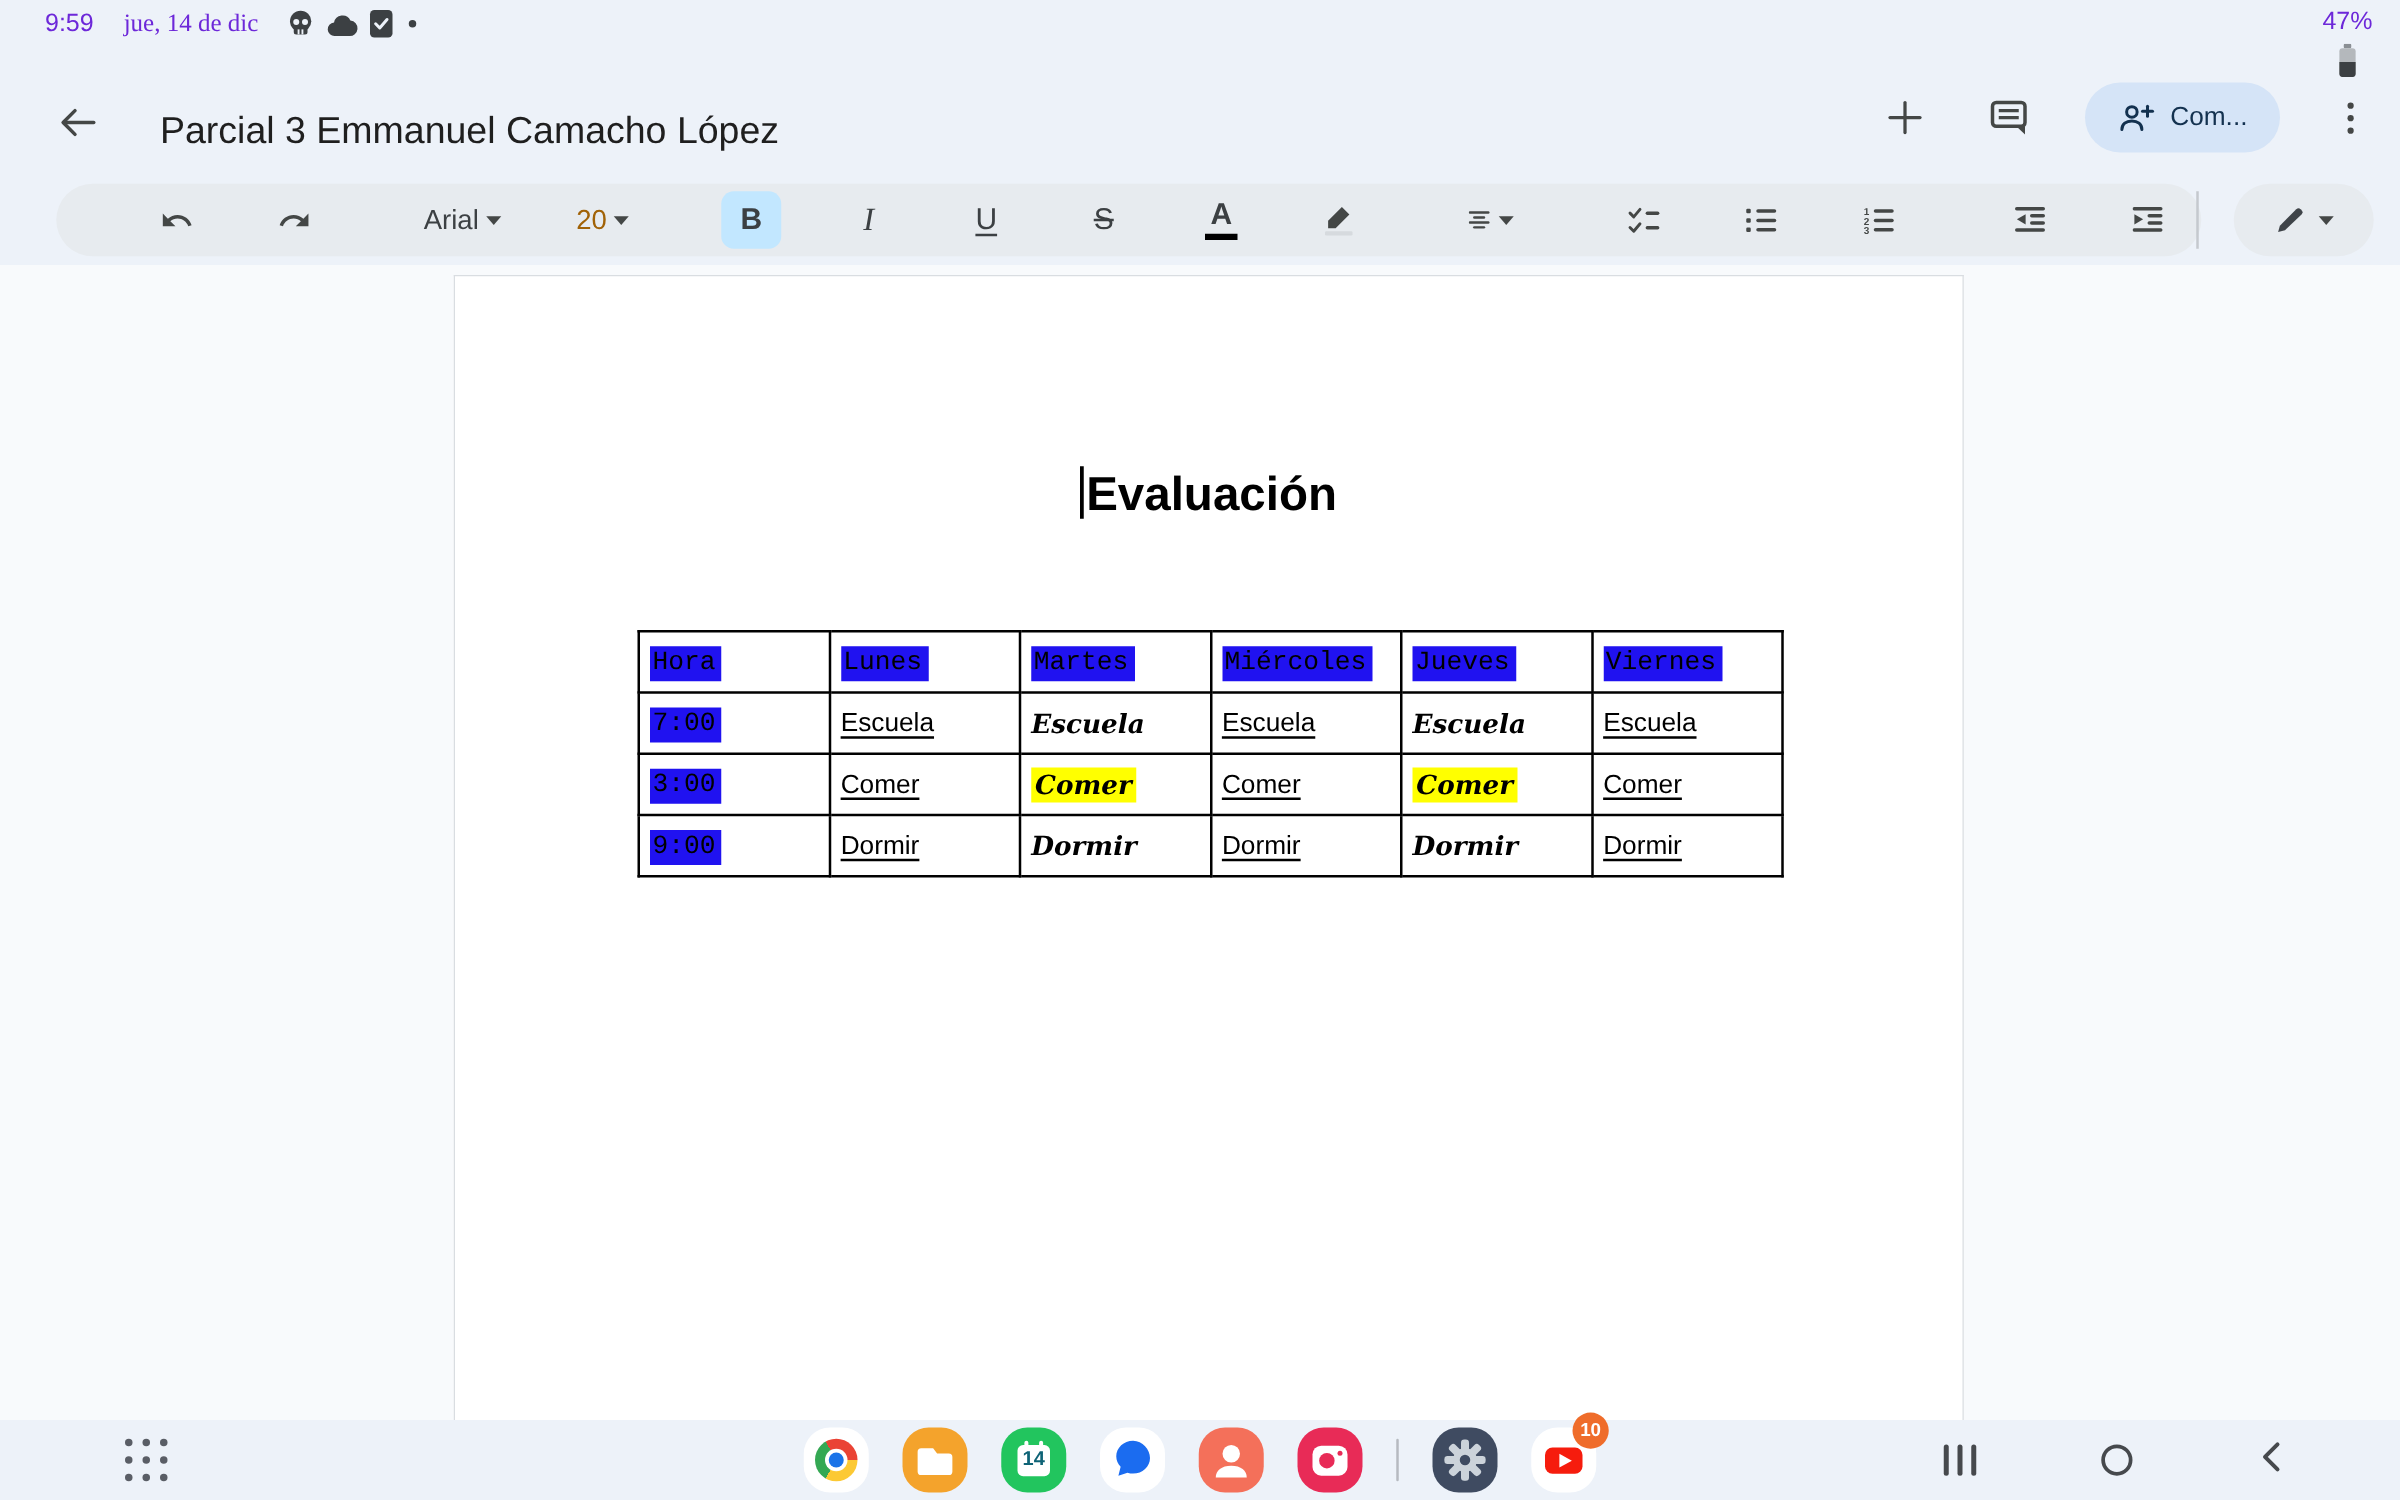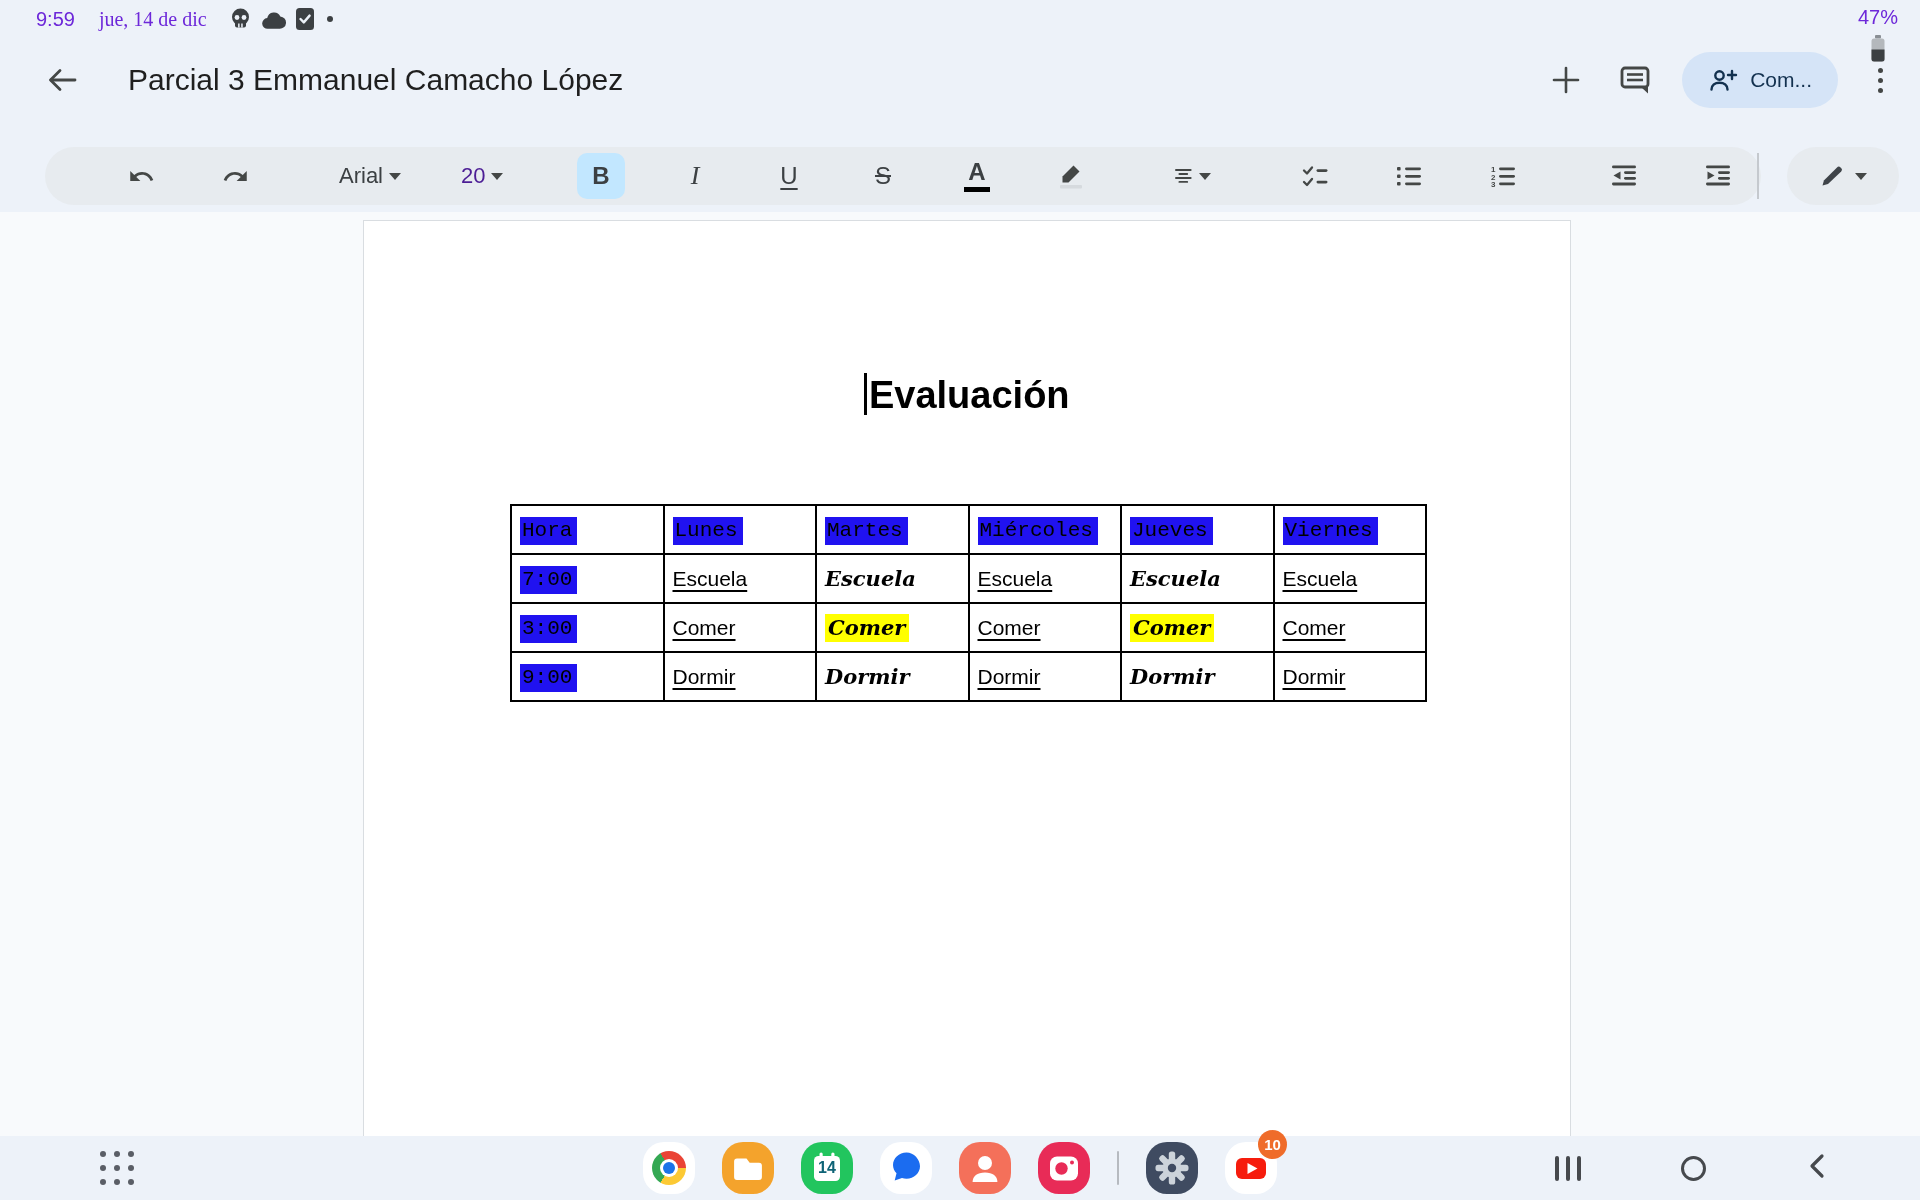--- a/index.html
+++ b/index.html
@@ -9,25 +9,25 @@
   
   .status-bar{position:absolute;top:0;left:0;right:0;height:38px;display:flex;align-items:center;
               padding:0 22px 0 36px;font-size:20px;color:#6d28d9;background:#edf2f9;}
   .sb-time{font-weight:400;}
   .sb-date{margin-left:24px;font-family:Liberation Serif, serif;}
   .sb-icons{display:flex;align-items:center;gap:8px;margin-left:22px;}
   .sb-right{margin-left:auto;display:flex;align-items:center;gap:6px;flex-direction:column;}
   .sb-dot{width:6px;height:6px;border-radius:50%;background:#3c4043;margin-left:4px;}
 
   
-  .app-header{position:absolute;top:38px;left:0;right:0;height:84px;display:flex;align-items:center;
+  .app-header{position:absolute;top:38px;left:0;right:0;height:84px;display:flex;align-items:flex-end;
               padding:0 20px 0 38px;}
   .doc-title{font-size:30px;color:#1f1f1f;margin-left:42px;white-space:nowrap;overflow:hidden;
              text-overflow:ellipsis;max-width:900px;}
-  .hdr-right{margin-left:auto;display:flex;align-items:center;gap:22px;}
+  .hdr-right{margin-left:auto;display:flex;align-items:center;gap:36px;}
   .icon-btn{display:flex;align-items:center;justify-content:center;width:48px;height:48px;border-radius:50%;}
   .share-pill{height:56px;border-radius:28px;background:#d5e4f7;display:flex;align-items:center;
               gap:12px;padding:0 26px;color:#13314f;font-size:21px;}
   .kebab{display:flex;flex-direction:column;gap:5px;align-items:center;width:40px;}
   .kebab i{width:5px;height:5px;border-radius:50%;background:#444746;}
 
   
   .toolbar-row{position:absolute;top:147px;left:0;right:0;height:58px;display:flex;padding:0 22px 0 45px;}
   .tb-pill{height:58px;background:#e7ebef;border-radius:29px;display:flex;align-items:center;
            padding:0 26px;flex:0 0 auto;}
@@ -40,21 +40,21 @@
   .tb-letter{font-size:24px;color:#3c4043;}
   .lt-b{font-weight:bold;}
   .lt-i{font-family:"Liberation Serif",serif;font-style:italic;font-size:26px;}
   .lt-u{text-decoration:underline;text-underline-offset:4px;}
   .lt-s{text-decoration:line-through;}
   .lt-a{font-weight:bold;display:flex;flex-direction:column;align-items:center;line-height:1;}
   .lt-a b{display:block;width:26px;height:5px;background:#000;margin-top:3px;}
   .caret-down{width:0;height:0;border-left:6.5px solid transparent;border-right:6.5px solid transparent;
               border-top:7.5px solid #444746;}
   .font-name{width:168px;display:flex;justify-content:space-between;align-items:center;font-size:22px;color:#3c4043;}
-  .font-size{width:80px;display:flex;justify-content:space-between;align-items:center;font-size:22px;color:#4c1d95;}
+  .font-size{width:80px;display:flex;justify-content:space-between;align-items:center;font-size:22px;color:#a16207;}
   .fmt-group{margin-left:auto;display:flex;align-items:center;}
   .fmtA{display:flex;align-items:flex-start;gap:4px;font-size:23px;color:#444746;font-weight:bold;}
   .fmtA .bars{display:flex;flex-direction:column;gap:3.5px;margin-top:5px;}
   .fmtA .bars i{height:3px;background:#444746;border-radius:1px;}
 
   
   .doc-area{position:absolute;top:212px;bottom:64px;left:0;right:0;background:#f8fafc;}
   .page{position:absolute;top:8px;left:363px;width:1208px;bottom:0;background:#fff;
         border:1px solid #d9dde1;border-bottom:none;}
   .doc-heading{margin-top:152px;text-align:center;font-size:38px;font-weight:bold;color:#000;}

